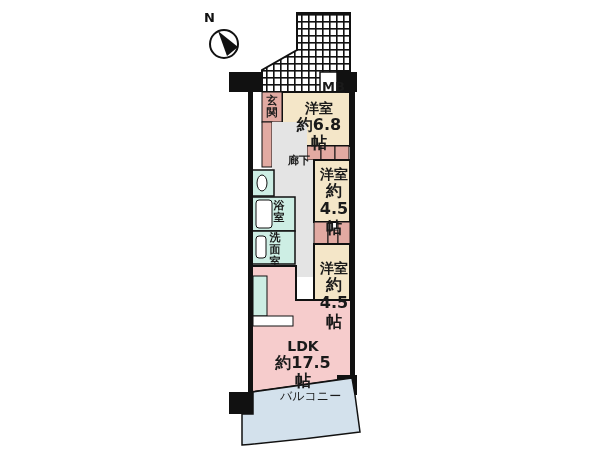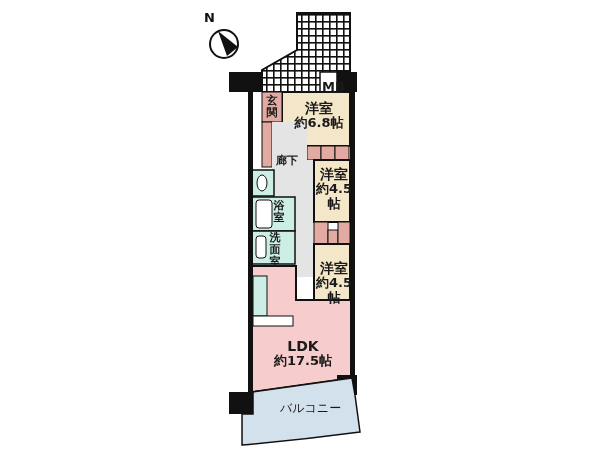--- a/index.html
+++ b/index.html
@@ -1,21 +1,21 @@
 <!DOCTYPE html>
 <html><head>
 <meta charset="utf-8">
 <style>
   html, body { margin:0; padding:0; background:#ffffff; }
   body { width:600px; height:450px; position:relative; overflow:hidden;
          font-family:"DejaVu Sans","Liberation Sans",sans-serif; }
   #plan { position:absolute; left:0; top:0; width:600px; height:450px; }
   .lbl { position:absolute; color:#1a1a1a; font-weight:bold; text-align:center; line-height:1.15; }
   .room-name { font-size:14px; }
-  .room-area { font-size:13px; }
+  .room-area { font-size:16px; }
   .vtext { position:absolute; font-weight:bold; color:#1a1a1a; font-size:11px; line-height:12px; text-align:center; }
   .compass-n { position:absolute; left:204px; top:10px; font-size:13px; font-weight:bold; color:#111; }
 </style>
 </head>
 <body>
 
 <svg id="plan" viewBox="0 0 600 450" xmlns="http://www.w3.org/2000/svg">
   <defs>
     <pattern id="grid" width="7" height="7" patternUnits="userSpaceOnUse">
       <rect width="7" height="7" fill="#ffffff"></rect>
@@ -99,24 +99,24 @@
 
 <div class="lbl" style="left:268px;top:338px;width:70px;">
   <div class="room-name">LDK</div>
   <div class="room-area">約17.5帖</div>
 </div>
 
 <div class="vtext" style="left:263px;top:95px;width:18px;">
     <div>玄</div>
     <div>関</div>
   </div>
-<div class="lbl" style="left:276px;top:155px;font-size:11px;">廊下</div>
+<div class="lbl" style="left:288px;top:155px;font-size:11px;">廊下</div>
 <div class="vtext" style="left:272px;top:200px;width:14px;">
     <div>浴</div>
     <div>室</div>
   </div>
 <div class="vtext" style="left:268px;top:232px;width:14px;">
     <div>洗</div>
     <div>面</div>
     <div>室</div>
   </div>
-<div class="lbl" style="left:280px;top:402px;font-size:12px;font-weight:normal;">バルコニー</div>
+<div class="lbl" style="left:280px;top:390px;font-size:12px;font-weight:normal;">バルコニー</div>
 <div class="lbl" style="left:322px;top:80px;font-size:13px;text-decoration:underline;">MB</div>
 
 </body></html>

